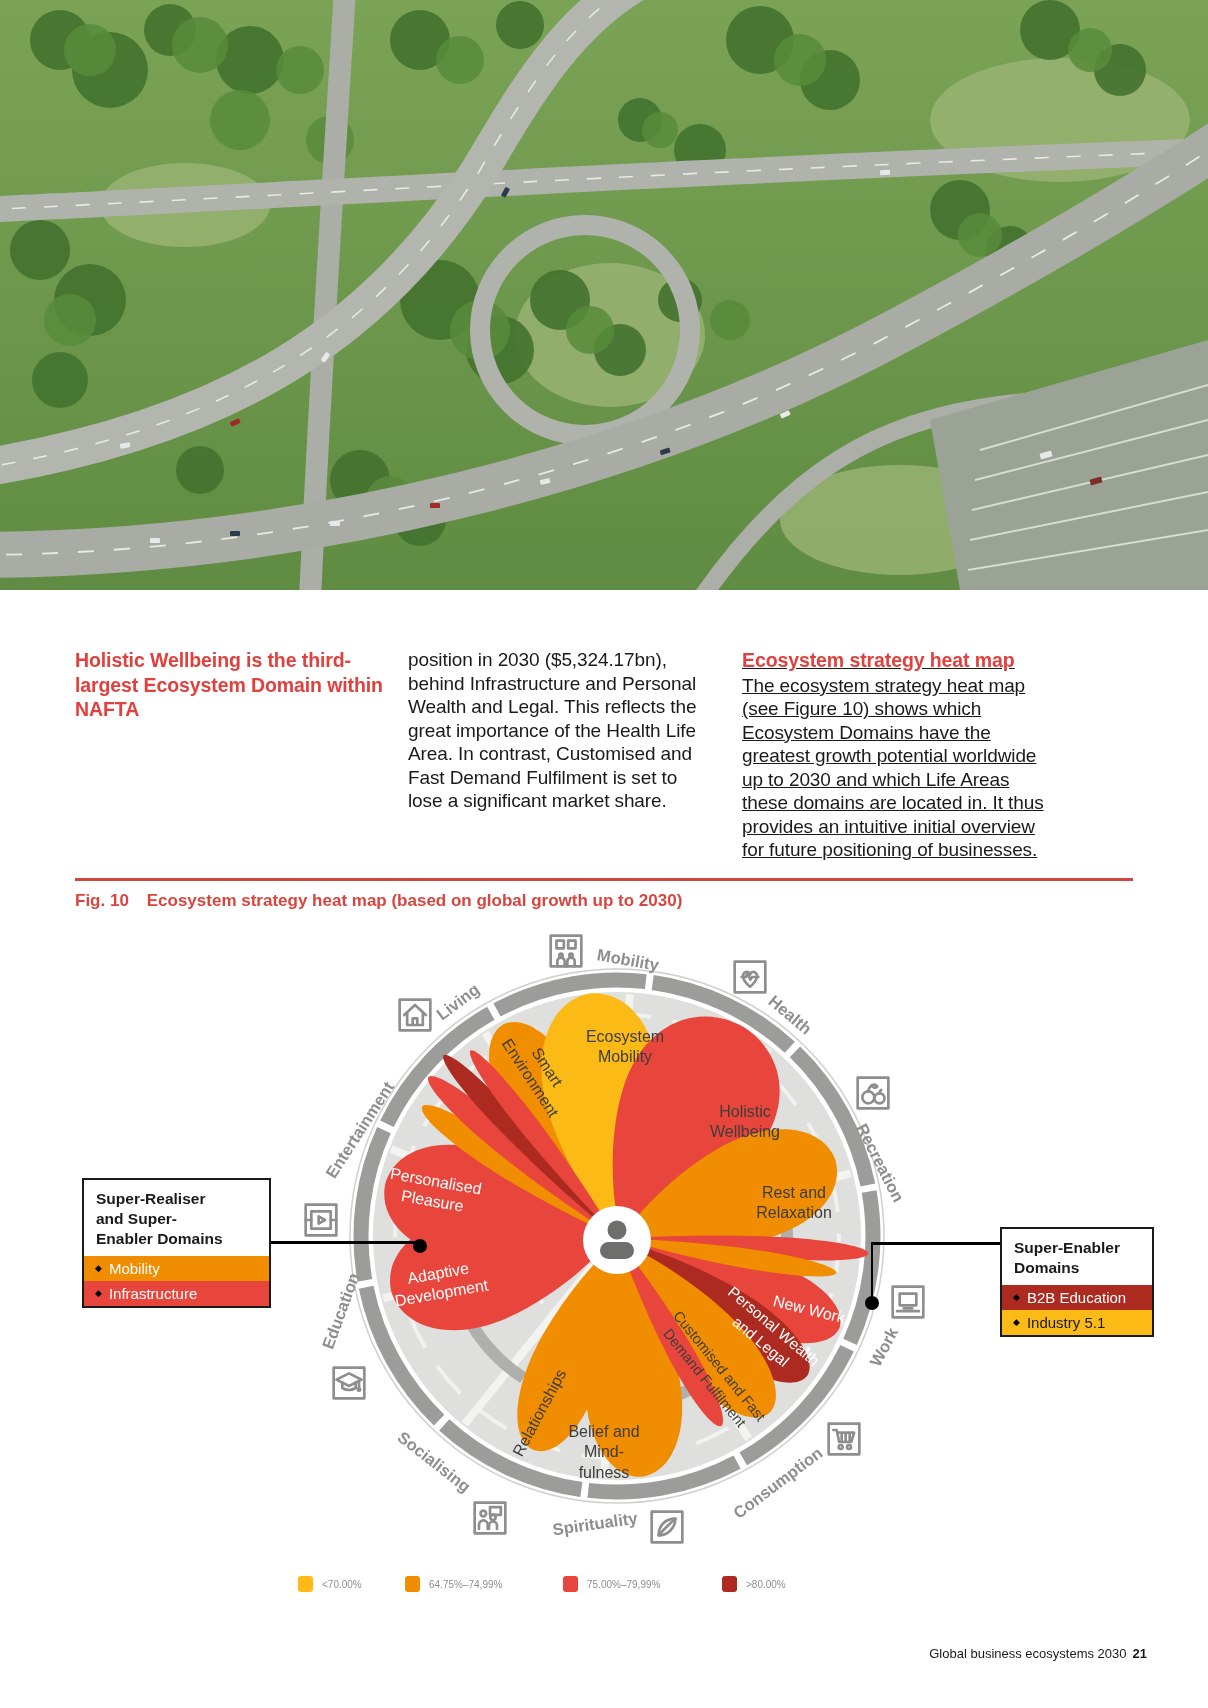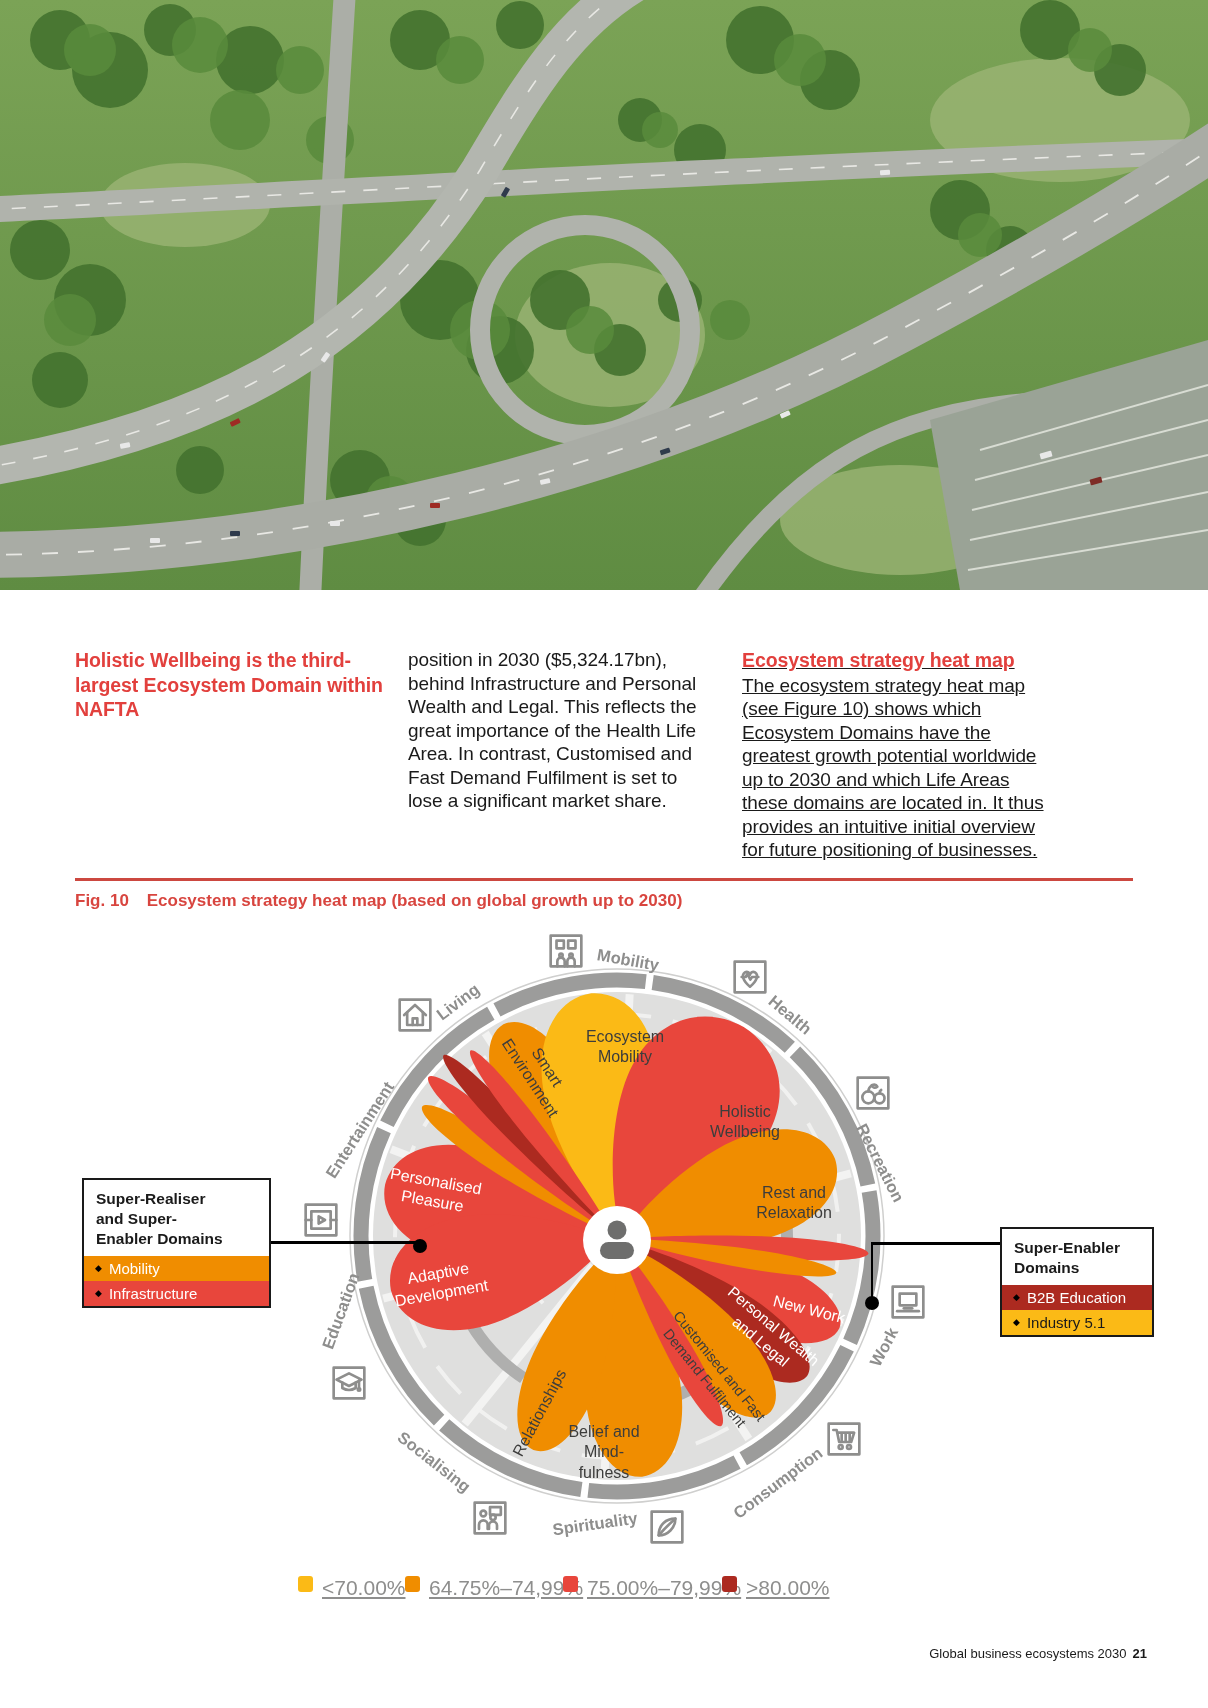--- a/index.html
+++ b/index.html
@@ -24,21 +24,21 @@
                  stroke-linecap:round;stroke-linejoin:round;}
   
   .callout{position:absolute;background:#fff;border:2.5px solid #1a1a1a;z-index:5;}
   .callout .title{font-size:15.5px;font-weight:700;line-height:1.3;padding:9px 12px 7px 12px;white-space:pre-line;}
   .callout .row{display:flex;align-items:center;height:25px;padding-left:11px;font-size:15px;color:#fff;}
   .callout .row.dark-text{color:#1a1a1a;}
   .bullet{font-size:9px;color:#000;margin-right:7px;line-height:1;}
   .connector{position:absolute;background:#000;z-index:4;}
   .dot{position:absolute;width:14px;height:14px;border-radius:50%;background:#000;z-index:4;}
   
-  .legend-item{position:absolute;top:1576px;display:flex;font-size:21px;color:#8E8E8D;text-decoration:underline;}
+  .legend-item{position:absolute;top:1576px;display:flex;align-items:center;font-size:10px;color:#8E8E8D;}
   .legend-swatch{width:15px;height:16px;border-radius:3px;margin-right:9px;}
   
   #footer{position:absolute;top:1646px;right:61px;font-size:13px;color:#1a1a1a;}
   #footer b{margin-left:6px;}
 </style>
 </head>
 <body>
 
 <div id="page">
 

